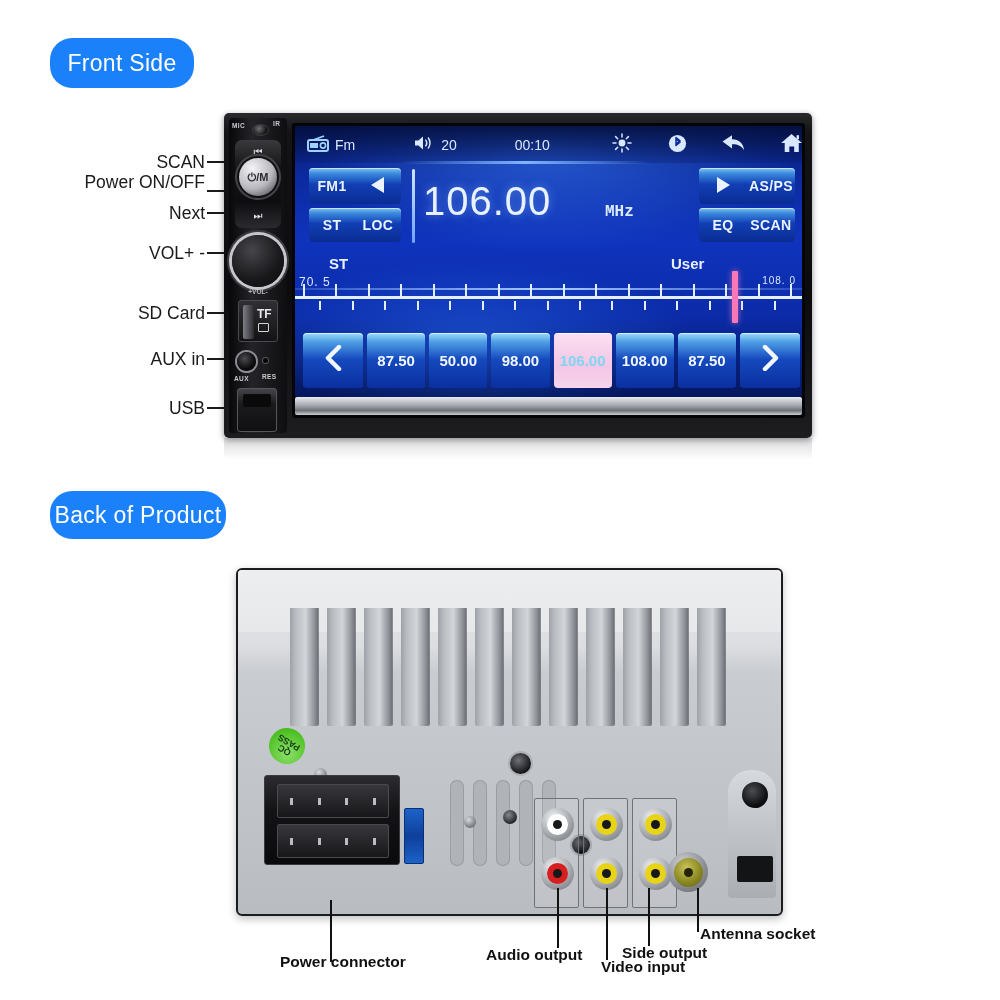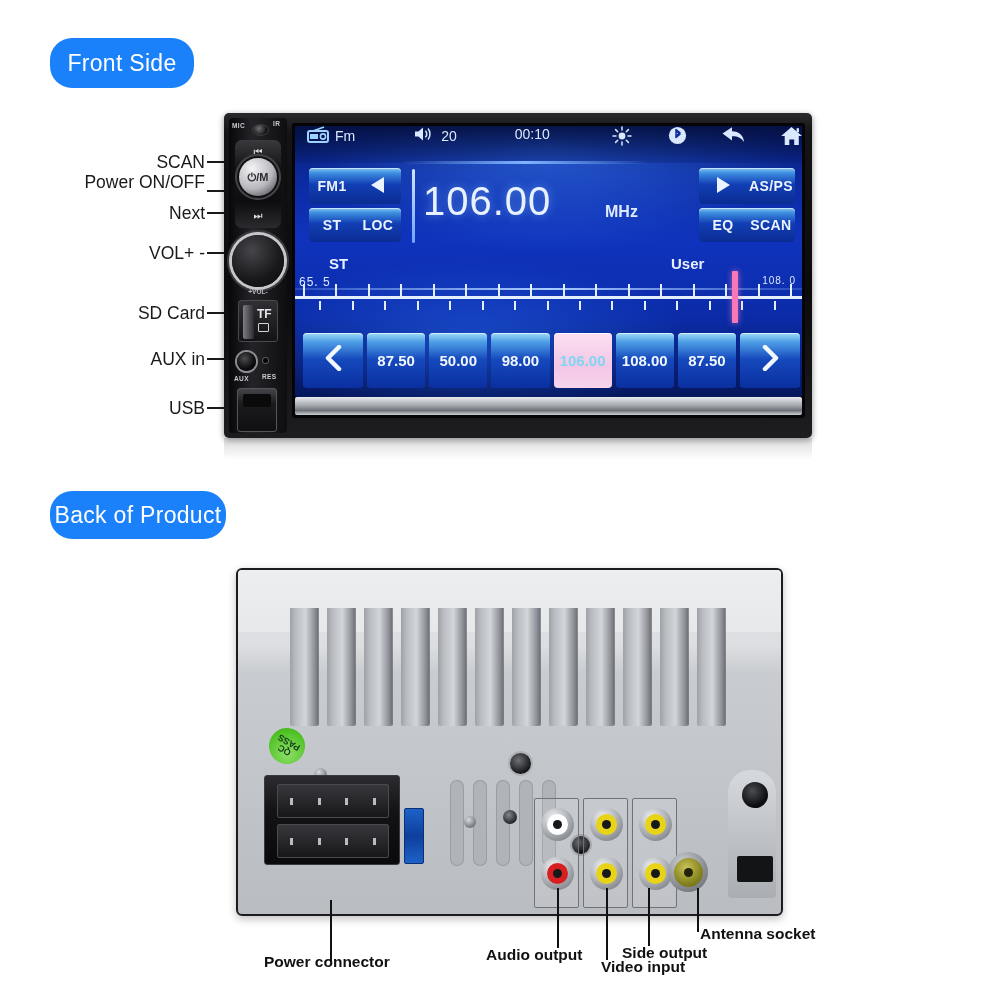--- a/index.html
+++ b/index.html
@@ -81,21 +81,21 @@
       radial-gradient(ellipse 70% 55% at 50% 8%, rgba(60,130,255,.55), rgba(0,0,0,0) 70%),
       radial-gradient(ellipse 60% 40% at 35% 78%, rgba(40,110,240,.45), rgba(0,0,0,0) 72%),
       linear-gradient(180deg,#071a62 0%, #0c2a9e 18%, #0f33bd 42%, #0b2ba8 70%, #06175c 100%);
   }
   #chrome-strip{position:absolute;left:3px;right:3px;bottom:3px;height:18px;border-radius:2px;
     background:linear-gradient(180deg,#e9ebee,#a7abb2 45%,#6e7378 75%,#cdd1d6);}
 
   
   #statusbar{position:absolute;left:0;top:0;width:100%;height:37px;
     background:linear-gradient(180deg,rgba(4,16,66,.92),rgba(8,30,120,.35));
-    display:flex;align-items:flex-start;color:#cfe2ff;}
+    display:flex;align-items:center;color:#cfe2ff;}
   #statusbar .sb-item{display:flex;align-items:center;gap:6px;font-size:14px;color:#d9e8ff;}
   .ic{display:inline-block;}
   #sb-radio{margin-left:12px;}
   #sb-vol{margin-left:58px;}
   #sb-clock{margin-left:58px;font-size:14.5px;}
   #sb-bright{margin-left:62px;}
   #sb-bt{margin-left:36px;}
   #sb-back{margin-left:34px;}
   #sb-home{margin-left:34px;}
   #sb-underline{position:absolute;left:105px;top:35px;width:250px;height:3px;
@@ -109,21 +109,21 @@
     display:flex;align-items:center;}
   .btnpair > div{flex:1;text-align:center;color:#eaf3ff;font-size:14px;font-weight:bold;letter-spacing:.4px;}
   #bp-fm1{left:14px;top:5px;width:92px;height:36px;}
   #bp-st{left:14px;top:45px;width:92px;height:34px;}
   #bp-asps{left:404px;top:5px;width:96px;height:36px;}
   #bp-eq{left:404px;top:45px;width:96px;height:34px;}
   #divider{position:absolute;left:117px;top:6px;width:3px;height:74px;
     background:linear-gradient(180deg,#cfe4ff,#6ea4ff);border-radius:2px;}
   #freq{position:absolute;left:128px;top:16px;color:#e8f1ff;font-size:40px;letter-spacing:1px;
     text-shadow:0 0 10px rgba(150,200,255,.5);}
-  #freq-unit{position:absolute;left:310px;top:40px;color:#dceaff;font-size:16px;font-weight:bold;}
+  #freq-unit{position:absolute;left:310px;top:40px;color:#dceaff;font-size:16px;font-weight:bold;font-family:Liberation Mono, monospace;}
   #tuner-hr{position:absolute;left:0;top:125px;width:100%;height:2px;
     background:linear-gradient(90deg,rgba(140,190,255,.2),#a9cdff,rgba(140,190,255,.2));}
 
   
   #scale-area{position:absolute;left:0;top:127px;width:100%;height:78px;}
   #lbl-st{position:absolute;left:34px;top:2px;color:#e7f0ff;font-size:15px;font-weight:bold;}
   #lbl-user{position:absolute;left:376px;top:2px;color:#e7f0ff;font-size:15px;font-weight:bold;}
   #lbl-lo{position:absolute;left:4px;top:22px;color:#dbe8ff;font-size:12px;letter-spacing:1px;}
   #lbl-hi{position:absolute;right:6px;top:22px;color:#dbe8ff;font-size:10px;letter-spacing:1px;}
   #rule{position:absolute;left:0;top:43px;width:100%;height:3px;background:#e3eeff;}
@@ -398,21 +398,21 @@
         <div class="btnpair" id="bp-eq">
           <div>EQ</div>
           <div>SCAN</div>
         </div>
         <div id="tuner-hr"></div>
       </div>
 
       <div id="scale-area">
         <div id="lbl-st">ST</div>
         <div id="lbl-user">User</div>
-        <div id="lbl-lo">65. 5</div>
+        <div id="lbl-lo">70. 5</div>
         <div id="lbl-hi">108. 0</div>
         <div id="rule"></div>
         <div id="ticks">
             <span class="tick major" style="left: 8px;"></span>
             <span class="tick major" style="left: 40.4667px;"></span>
             <span class="tick major" style="left: 72.9333px;"></span>
             <span class="tick major" style="left: 105.4px;"></span>
             <span class="tick major" style="left: 137.867px;"></span>
             <span class="tick major" style="left: 170.333px;"></span>
             <span class="tick major" style="left: 202.8px;"></span>
@@ -595,21 +595,21 @@
         <i></i>
       </span>
   </div>
 
   <div id="right-boss"></div>
   <div id="boss-hole"></div>
   <div id="rect-port"></div>
 </div>
 
 <div class="bline" style="left:330px;top:900px;height:62px;"></div>
-<div class="bcall" style="left:264px;top:953px;">
+<div class="bcall" style="left:280px;top:953px;">
   <span>Power connector</span>
 </div>
 
 <div class="bline" style="left:557px;top:888px;height:60px;"></div>
 <div class="bcall" style="left:486px;top:946px;">
   <span>Audio output</span>
 </div>
 
 <div class="bline" style="left:606px;top:888px;height:72px;"></div>
 <div class="bcall" style="left:573px;top:958px;margin-left:28px;">

